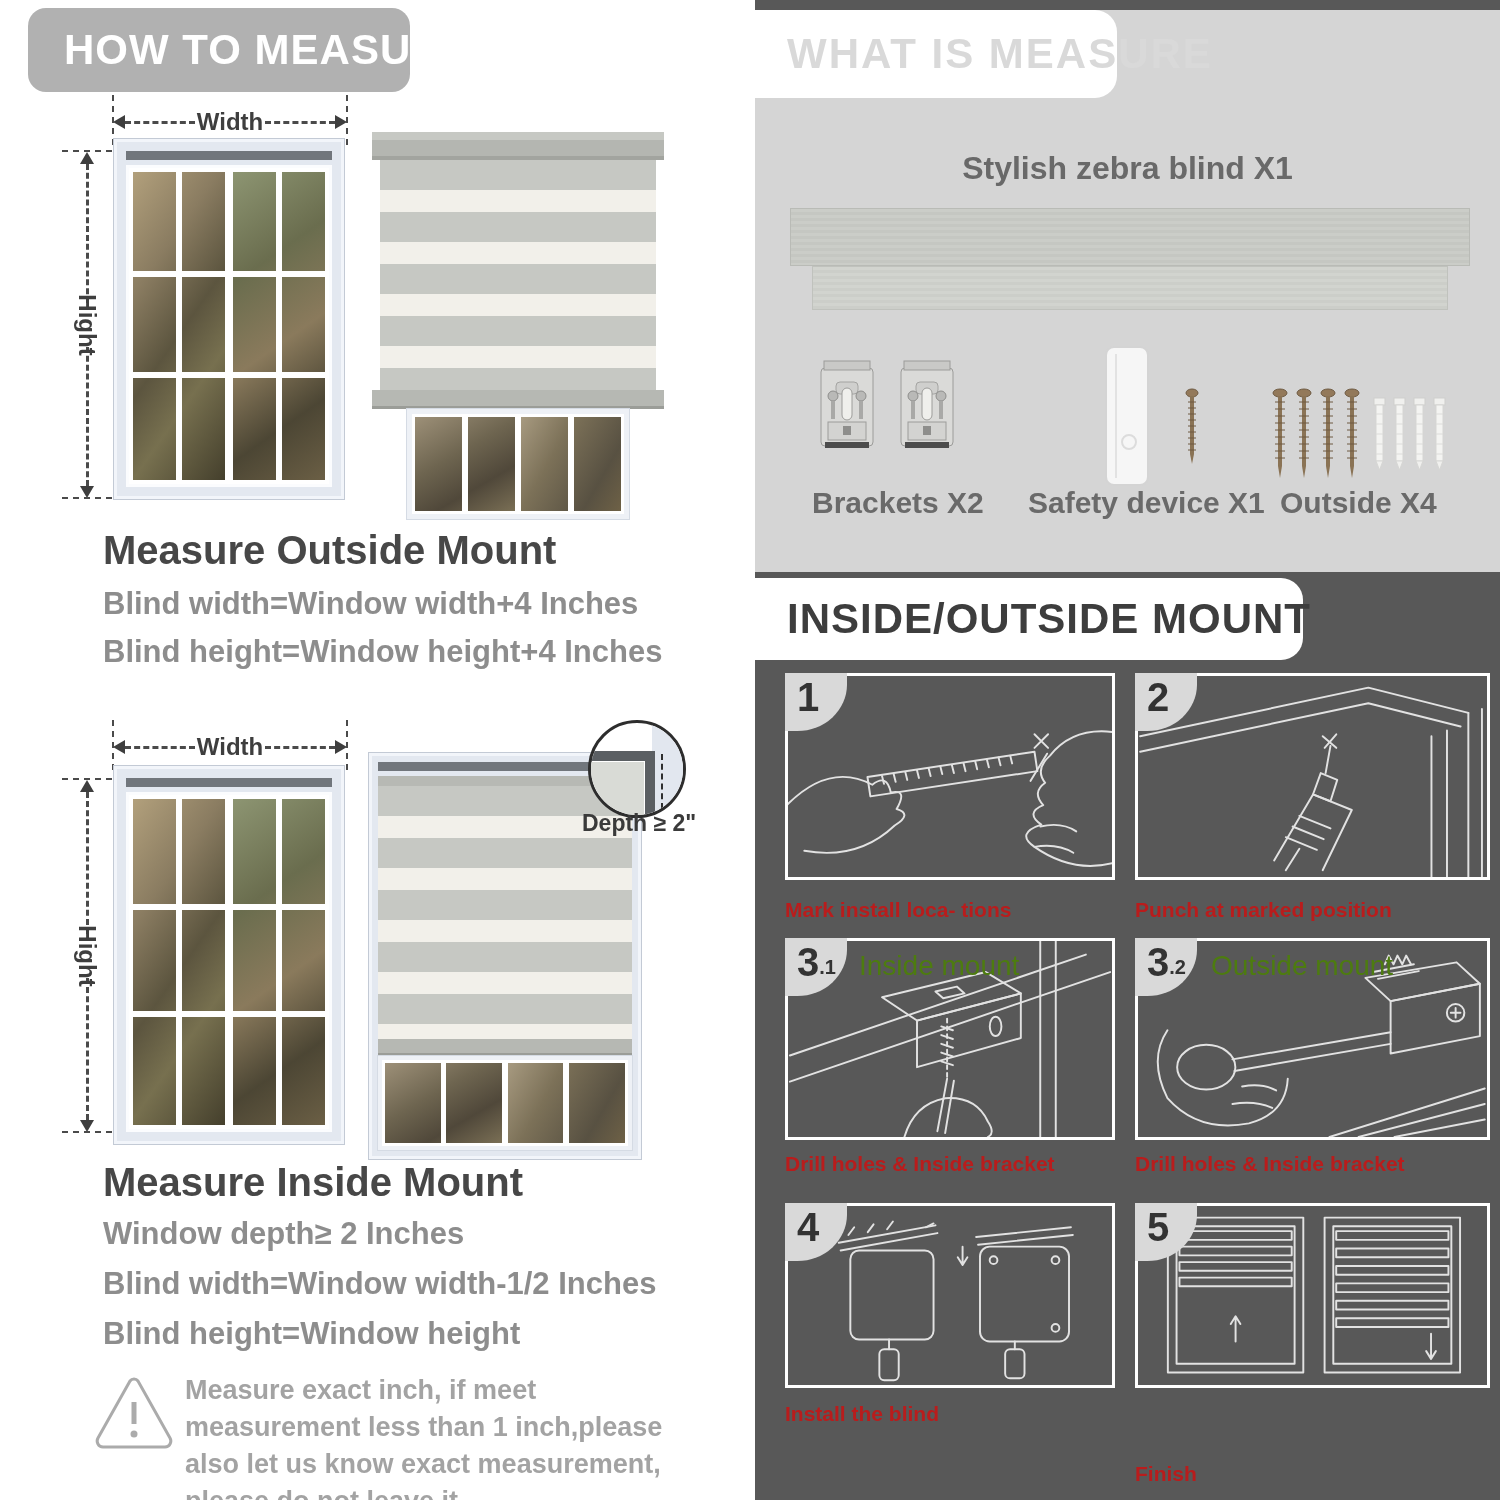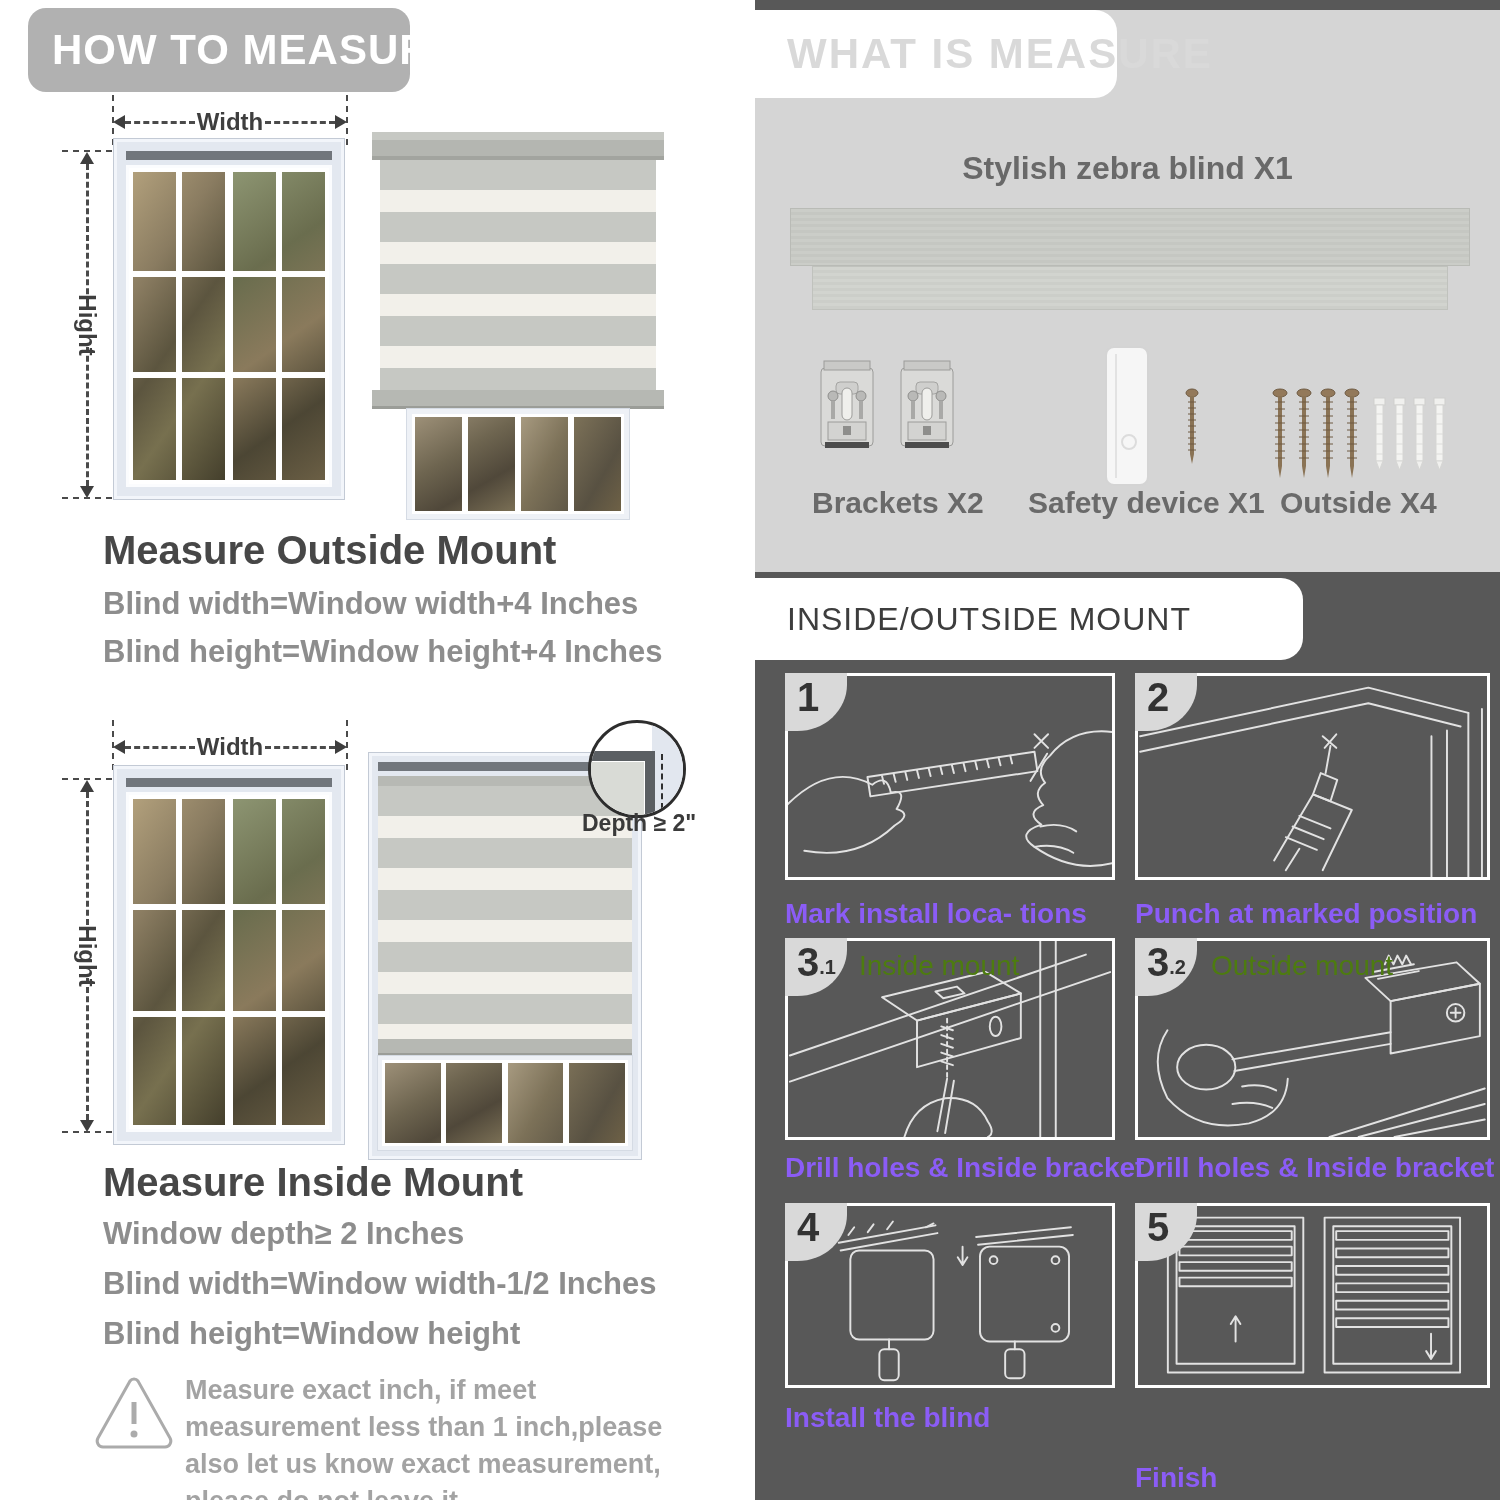--- a/index.html
+++ b/index.html
@@ -3,27 +3,27 @@
 <meta charset="utf-8">
 <style>
   html,body{margin:0;padding:0;background:#fff;}
   #stage{position:relative;width:1500px;height:1500px;overflow:hidden;
          font-family:"Liberation Sans",sans-serif;background:#ffffff;}
   .abs{position:absolute;}
 
   
   .h2m-box{left:28px;top:8px;width:382px;height:84px;background:#b1b1b1;border-radius:18px;
            display:flex;align-items:center;}
-  .h2m-box span{color:#ffffff;font-size:42px;font-weight:bold;letter-spacing:1px;padding-left:24px;white-space:nowrap;}
+  .h2m-box span{color:#ffffff;font-size:42px;font-weight:bold;letter-spacing:1px;padding-left:36px;white-space:nowrap;}
   .wii-box{left:755px;top:10px;width:362px;height:88px;background:#ffffff;border-radius:0 22px 22px 0;
            display:flex;align-items:center;}
   .wii-box span{color:#d9d9d9;font-size:42px;font-weight:bold;letter-spacing:2px;padding-left:32px;white-space:nowrap;}
   .iom-box{left:755px;top:578px;width:548px;height:82px;background:#ffffff;border-radius:0 22px 22px 0;
            display:flex;align-items:center;}
-  .iom-box span{color:#3d3d3d;font-size:32px;font-weight:normal;letter-spacing:1px;padding-left:32px;white-space:nowrap;}
+  .iom-box span{color:#3d3d3d;font-size:42px;font-weight:bold;letter-spacing:1px;padding-left:32px;white-space:nowrap;}
 
   
   .right-bg{left:755px;top:0;width:745px;height:1500px;background:#585858;}
   .light-panel{left:755px;top:10px;width:745px;height:562px;background:#d5d5d5;}
 
   
   .m-head{font-size:40px;font-weight:bold;color:#474747;white-space:nowrap;}
   .m-line{font-size:31px;font-weight:bold;color:#8d8d8d;white-space:nowrap;}
   .warn-text{font-size:27px;font-weight:bold;color:#a3a3a3;line-height:37px;width:500px;}
 
@@ -80,21 +80,21 @@
   .prod-lab{left:755px;top:150px;width:745px;text-align:center;font-size:32px;font-weight:bold;color:#696969;}
   .safety-body{width:44px;height:140px;border:2px solid #d4d4d4;border-radius:9px;background:rgba(255,255,255,.78);box-sizing:border-box;}
 
   
   .panel{border:3px solid #ffffff;background:#585858;box-sizing:border-box;}
   .badge{position:absolute;top:0;left:0;width:62px;height:58px;background:#d9d9d9;
          border-radius:0 0 80% 0;display:flex;align-items:flex-start;justify-content:flex-start;}
   .badge .num{font-size:40px;font-weight:bold;color:#333333;padding:4px 0 0 12px;line-height:1;}
   .badge .sub{font-size:20px;font-weight:bold;color:#333333;padding-top:18px;}
   .step-inlab{position:absolute;top:12px;left:74px;color:#4d7c0f;font-size:28px;font-weight:normal;white-space:nowrap;}
-  .caption{font-size:28px;font-weight:bold;color:#8b5cf6;white-space:nowrap;}
+  .caption{font-size:21px;font-weight:bold;color:#b91c1c;white-space:nowrap;}
   .lineart{position:absolute;inset:0;width:100%;height:100%;}
   .lineart path,.lineart polygon,.lineart line,.lineart rect,.lineart ellipse,.lineart circle,.lineart polyline
     {fill:none;stroke:#e2e2e2;stroke-width:2;stroke-linecap:round;stroke-linejoin:round;}
 </style>
 </head>
 <body>
 
 <div id="stage">
 
   <div class="abs right-bg"></div>

